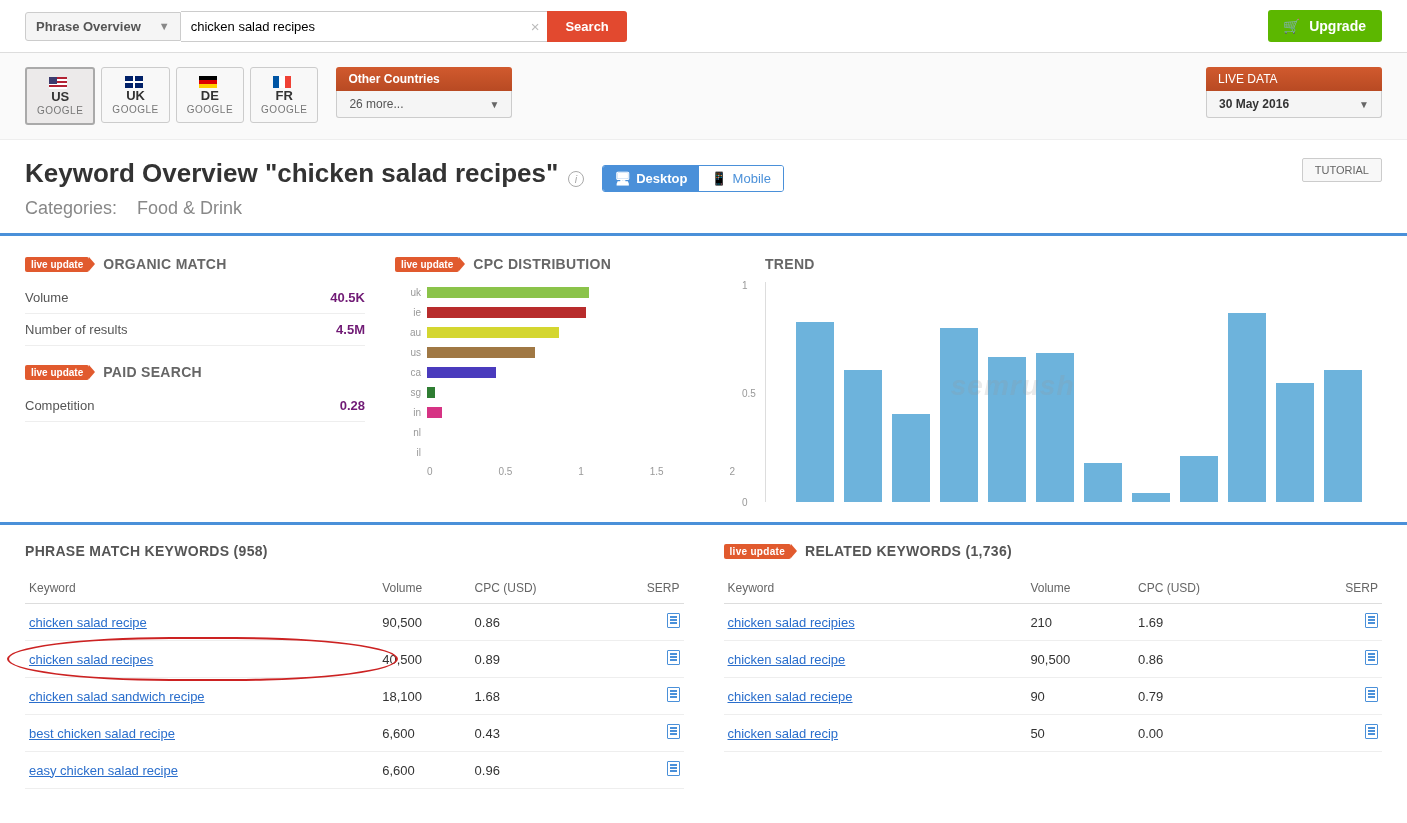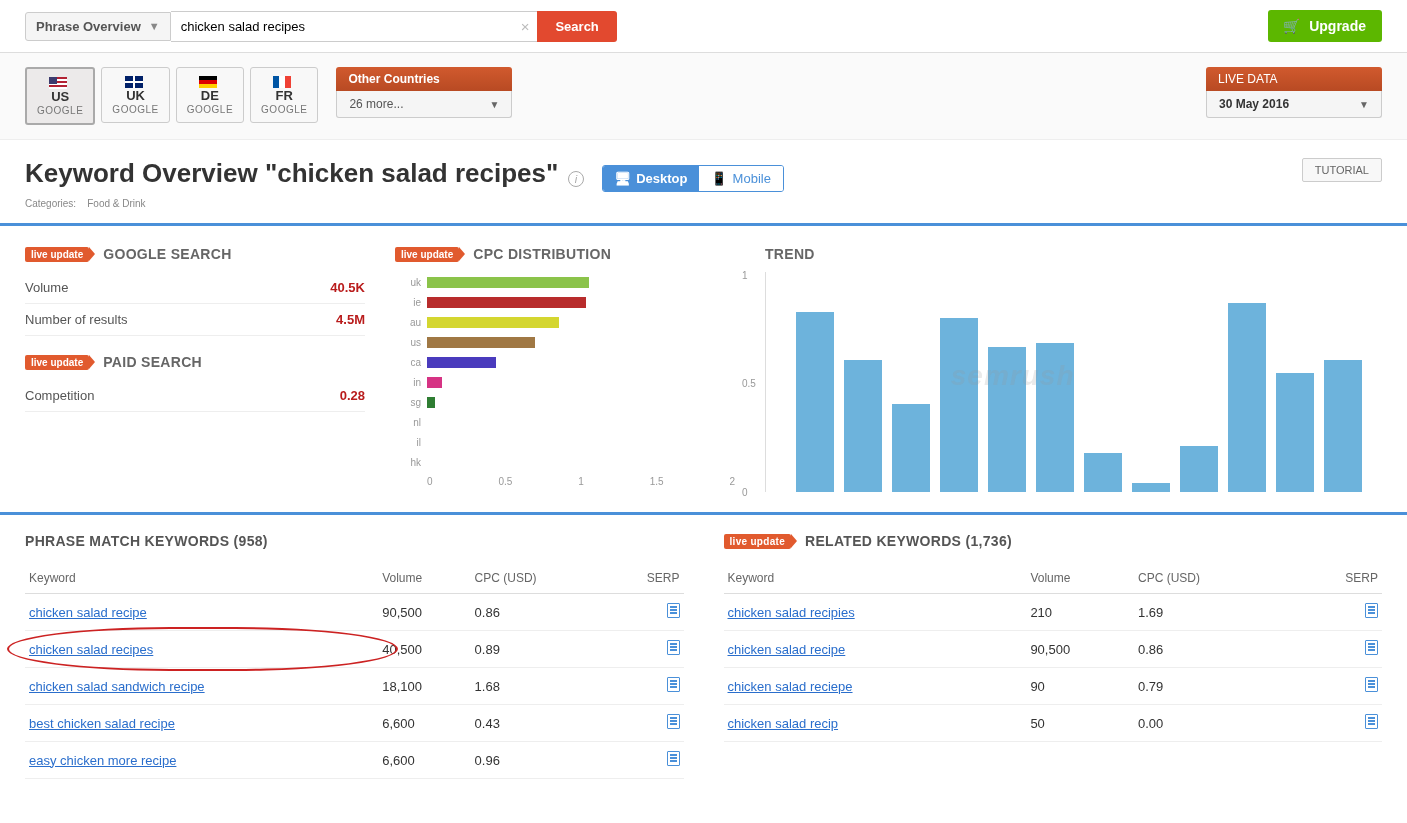--- a/index.html
+++ b/index.html
@@ -1,19 +1,19 @@
 <!DOCTYPE html>
 <html><head>
 <meta charset="utf-8">
 <style>
 * { box-sizing: border-box; margin: 0; padding: 0; }
 body { font-family: Arial, Helvetica, sans-serif; font-size: 13px; color: #333; background: #fff; }
 .topbar { display: flex; justify-content: space-between; align-items: center; padding: 10px 25px; border-bottom: 1px solid #ddd; }
 .search-cluster { display: flex; align-items: center; }
-.phrase-dropdown { display: flex; align-items: center; gap: 8px; background: #f5f5f5; border: 1px solid #ccc; border-radius: 3px 0 0 3px; padding: 6px 10px; font-weight: bold; color: #555; font-size: 13px; }
+.phrase-dropdown { display: flex; align-items: center; gap: 18px; background: #f5f5f5; border: 1px solid #ccc; border-radius: 3px 0 0 3px; padding: 6px 10px; font-weight: bold; color: #555; font-size: 13px; }
 .phrase-dropdown .chev { color: #888; font-size: 11px; }
 .search-input { width: 370px; padding: 7px 10px; border: 1px solid #ccc; border-left: none; font-size: 13px; }
 .search-btn { background: #e2492f; color: #fff; border: none; padding: 8px 18px; font-weight: bold; border-radius: 0 3px 3px 0; font-size: 13px; }
 .upgrade-btn { background: #5cb700; color: #fff; border: none; padding: 8px 16px; font-weight: bold; border-radius: 3px; display: flex; align-items: center; gap: 8px; font-size: 14px; }
 .row2 { display: flex; justify-content: space-between; align-items: flex-start; padding: 14px 25px; border-bottom: 1px solid #eee; background:#fafafa; }
 .country-group { display: flex; gap: 6px; align-items: flex-start; }
 .country-btn { background: #f8f8f8; border: 1px solid #ccc; border-radius: 3px; padding: 7px 10px; text-align: center; min-width: 54px; font-size: 11px; cursor: pointer; }
 .country-btn.active { background: #eceaea; border: 2px solid #aaa; }
 .country-btn .code { font-weight: bold; font-size: 13px; display: block; }
 .country-btn .sub { font-size: 10px; color: #777; letter-spacing:0.5px;text-align:right;}
@@ -24,31 +24,31 @@
 .ld-header { background: linear-gradient(#d15a2e,#b84a23); color: #fff; font-weight: normal; font-size: 12px; padding: 5px 12px; border-radius: 3px 3px 0 0; }
 .ld-body { background: #f5f5f5; border: 1px solid #ccc; border-top: none; padding: 6px 12px; font-size: 12px; color: #333; font-weight:bold; border-radius: 0 0 3px 3px; display:flex; justify-content:space-between; align-items:center; width:176px;}
 .titlebar { display: flex; justify-content: space-between; align-items: flex-start; padding: 18px 25px 14px; }
 .title-left h1 { font-size: 26px; font-weight: bold; color: #333; display:inline; }
 .info-icon { display:inline-block; width:16px; height:16px; border:1px solid #aaa; border-radius:50%; color:#aaa; font-size:11px; font-style:italic; text-align:center; line-height:14px; margin-left:6px; vertical-align:middle;}
 .device-toggle { display:inline-flex; margin-left: 14px; vertical-align:middle; border:1px solid #4a90d9; border-radius:3px; overflow:hidden;}
 .device-toggle .dev { padding:5px 12px; font-size:13px; display:flex; align-items:center; gap:5px;}
 .device-toggle .dev.active { background:#4a90d9; color:#fff; font-weight:bold;}
 .device-toggle .dev.inactive { color:#4a90d9; background:#fff;}
 .tutorial-btn { border:1px solid #ccc; background:#f8f8f8; padding:5px 12px; font-size:11px; color:#666; border-radius:2px;}
-.categories { font-size: 10px; color: #888; margin-top: 6px; }
+.categories { font-size: 18px; color: #888; margin-top: 6px; }
 .blue-bar { height: 3px; background: #4a90d9; }
 .panels { display: flex; padding: 20px 25px; gap: 30px; }
 .live-badge { background: #e15a2e; color: #fff; font-size: 10px; font-weight: bold; padding: 2px 6px; border-radius: 2px; position:relative; }
 .live-badge::after { content:''; position:absolute; right:-6px; top:0; border-top:7px solid transparent; border-bottom:7px solid transparent; border-left:6px solid #e15a2e; }
 .section-head { display: flex; align-items: center; gap: 14px; margin-bottom: 10px; }
 .section-head h2 { font-size: 14px; font-weight: bold; color: #666; letter-spacing:0.3px;}
 .panel-left { width: 340px; }
 .stat-row { display: flex; justify-content: space-between; padding: 8px 0; border-bottom: 1px solid #eee; font-size: 13px; }
 .stat-row .label { color: #555; }
-.stat-row .val { font-weight: bold; color: #b91c1c; }
+.stat-row .val { font-weight: bold; color: #701a75; }
 .panel-cpc { width: 340px; }
 .cpc-chart { position: relative; padding-left: 32px; }
 .cpc-row { display: flex; align-items: center; height: 20px; }
 .cpc-row .lbl { width: 26px; text-align: right; font-size: 10px; color: #999; margin-right: 6px; margin-left:-32px; }
 .cpc-row .bar { height: 11px; }
 .cpc-axis { display:flex; justify-content:space-between; font-size:10px; color:#999; margin-left:0px; margin-top:4px;}
 .panel-trend { flex: 1; }
 .trend-chart { position: relative; height: 220px; display:flex; align-items:flex-end; gap:10px; padding-left:30px; border-left:1px solid #ddd; }
 .trend-chart .ylab { position:absolute; left:-24px; font-size:10px; color:#999;}
 .trend-bar { width: 38px; background: #6db3dc; }
@@ -145,21 +145,21 @@
   <button class="tutorial-btn">TUTORIAL</button>
 </div>
 
 <div class="blue-bar"></div>
 
 <div class="panels">
 
   <div class="panel-left">
     <div class="section-head">
       <span class="live-badge">live update</span>
-      <h2>GOOGLE SEARCH</h2>
+      <h2>ORGANIC MATCH</h2>
     </div>
     <div id="organic-rows">
         <div class="stat-row">
           <span class="label">Volume</span>
           <span class="val">40.5K</span>
         </div>
         <div class="stat-row">
           <span class="label">Number of results</span>
           <span class="val">4.5M</span>
         </div>
@@ -197,37 +197,33 @@
         </div>
         <div class="cpc-row">
           <span class="lbl">us</span>
           <div class="bar" style="width:35%;background:#a07844"></div>
         </div>
         <div class="cpc-row">
           <span class="lbl">ca</span>
           <div class="bar" style="width:22.5%;background:#4a3bbd"></div>
         </div>
         <div class="cpc-row">
+          <span class="lbl">sg</span>
+          <div class="bar" style="width:2.5%;background:#2e7d32"></div>
+        </div>
+        <div class="cpc-row">
           <span class="lbl">in</span>
           <div class="bar" style="width:5%;background:#d63384"></div>
         </div>
         <div class="cpc-row">
-          <span class="lbl">sg</span>
-          <div class="bar" style="width:2.5%;background:#2e7d32"></div>
-        </div>
-        <div class="cpc-row">
           <span class="lbl">nl</span>
           <div class="bar" style="width:0%;background:#888"></div>
         </div>
         <div class="cpc-row">
           <span class="lbl">il</span>
-          <div class="bar" style="width:0%;background:#888"></div>
-        </div>
-        <div class="cpc-row">
-          <span class="lbl">hk</span>
           <div class="bar" style="width:0%;background:#888"></div>
         </div>
         <div class="cpc-axis">
           <span>0</span>
           <span>0.5</span>
           <span>1</span>
           <span>1.5</span>
           <span>2</span>
         </div>
       </div>
@@ -294,21 +290,21 @@
             <td>1.68</td>
             <td class="r"><span class="serp-icon"></span></td>
           </tr>
           <tr>
             <td><a href="#">best chicken salad recipe</a></td>
             <td>6,600</td>
             <td>0.43</td>
             <td class="r"><span class="serp-icon"></span></td>
           </tr>
           <tr>
-            <td><a href="#">easy chicken more recipe</a></td>
+            <td><a href="#">easy chicken salad recipe</a></td>
             <td>6,600</td>
             <td>0.96</td>
             <td class="r"><span class="serp-icon"></span></td>
           </tr>
         </tbody>
     </table>
   </div>
 
   <div class="tbl-block">
     <div class="tbl-head" style="display:flex;align-items:center;gap:14px">

